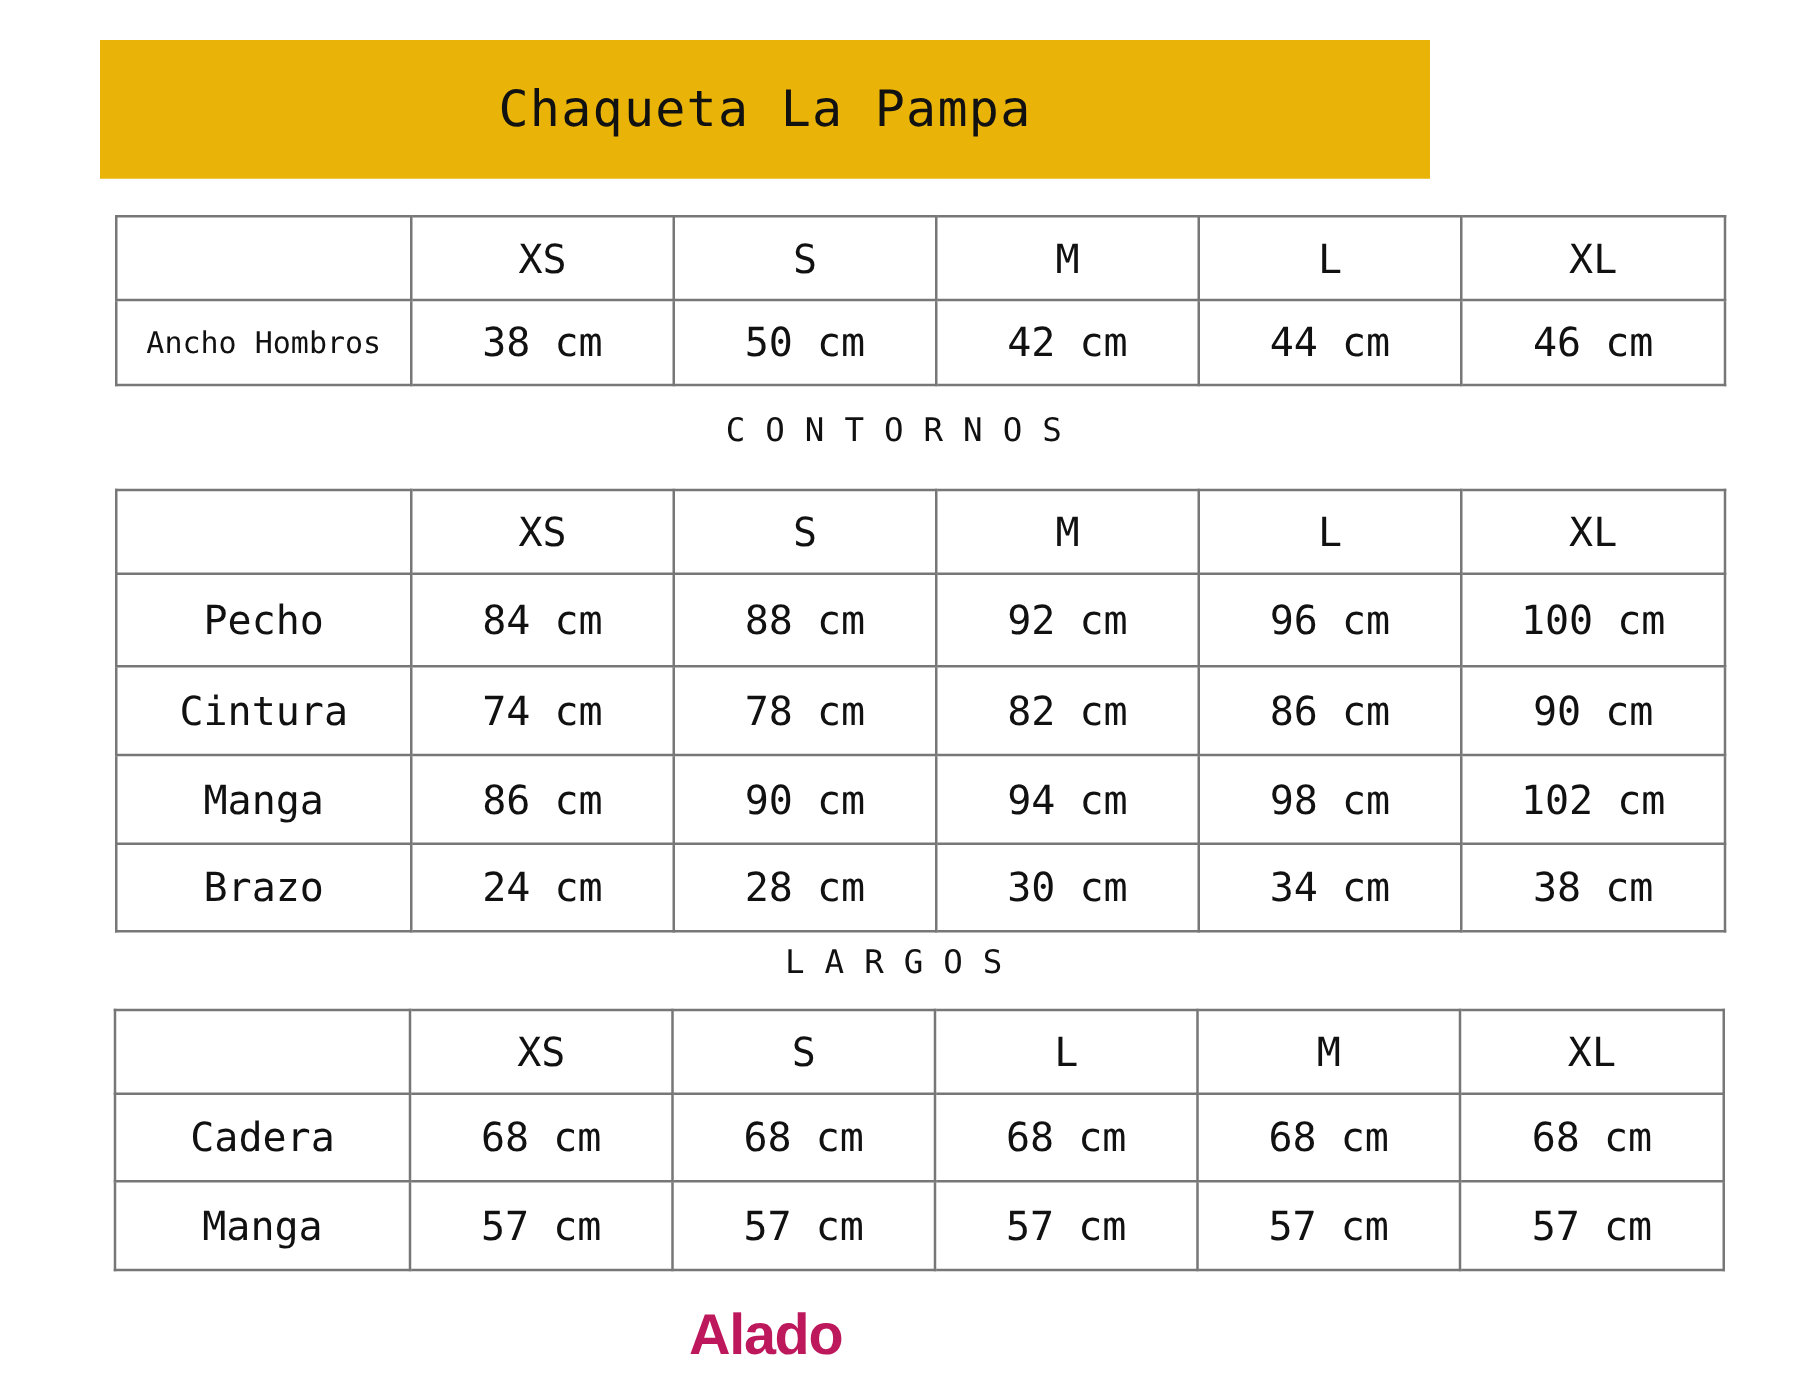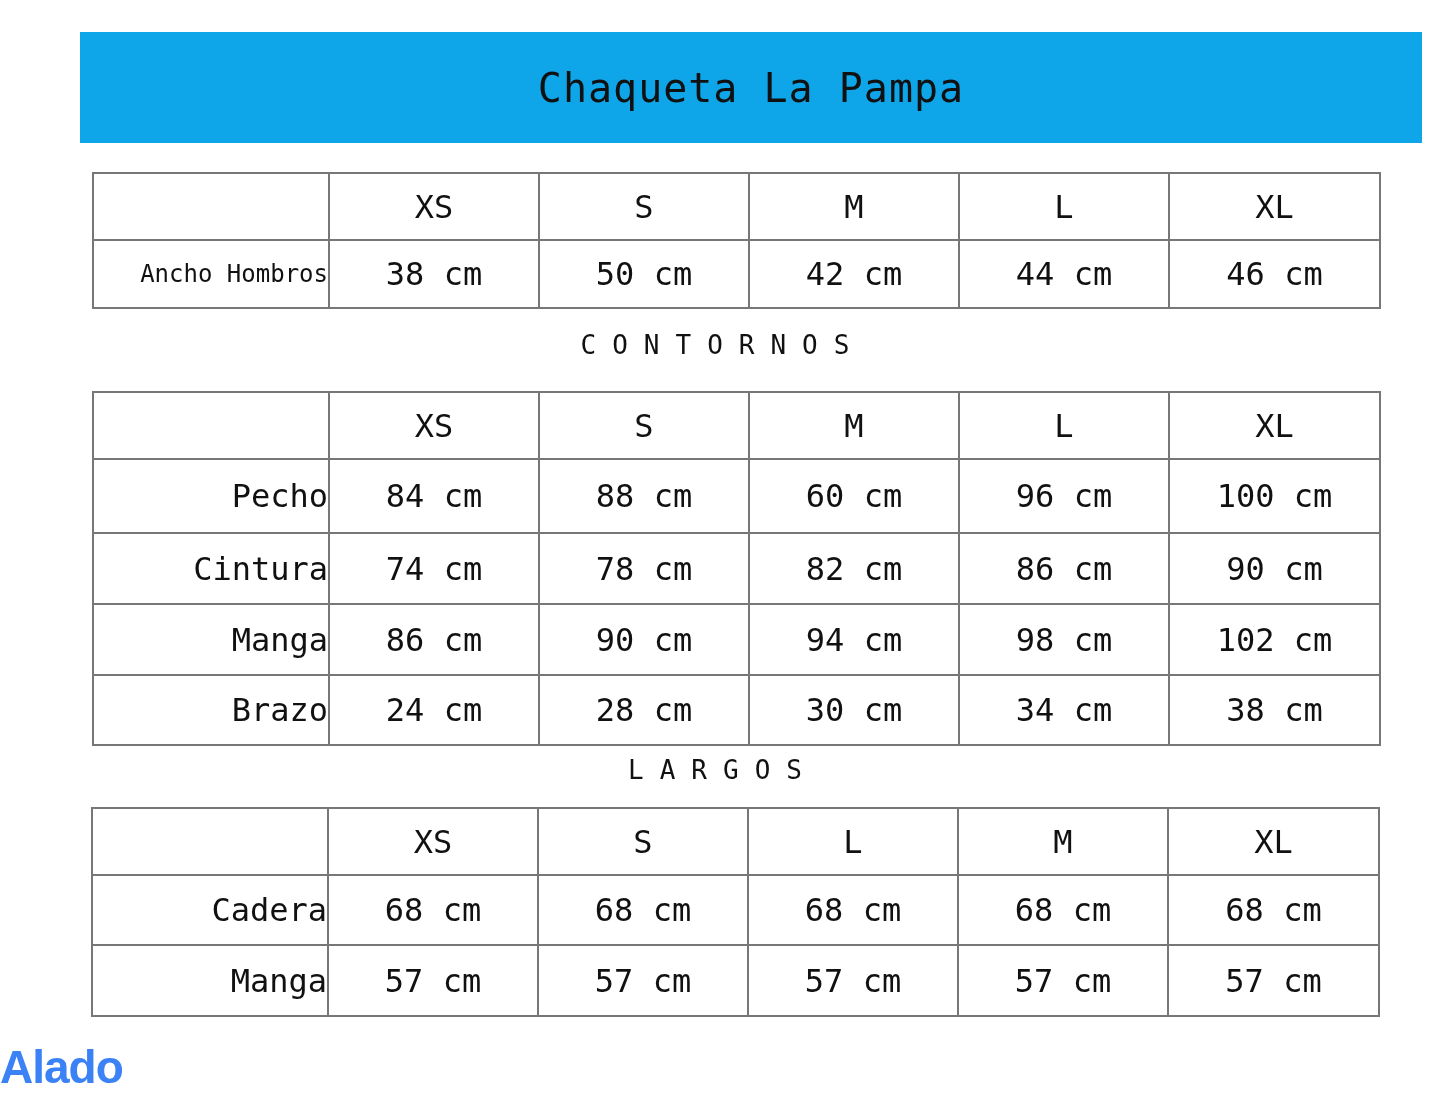--- a/index.html
+++ b/index.html
@@ -1,29 +1,29 @@
 <!DOCTYPE html>
 <html><head>
 <meta charset="utf-8">
 <style>
   html, body { margin: 0; padding: 0; background: #ffffff; }
   body { width: 1445px; height: 1117px; position: relative; overflow: hidden;
          font-family: "DejaVu Sans Mono", "Liberation Mono", monospace; color: #111; }
-  .title-band { position: absolute; left: 80px; top: 32px; width: 1342px; height: 111px;
-                background: #0ea5e9; display: flex; align-items: center; justify-content: center; }
+  .title-band { position: absolute; left: 80px; top: 32px; width: 1064px; height: 111px;
+                background: #eab308; display: flex; align-items: center; justify-content: center; }
   .title-band span { font-size: 40px; letter-spacing: 1px; }
   table.sz { position: absolute; border-collapse: collapse; table-layout: fixed; margin-left: 12px; }
   table.sz td { border: 2px solid #777; text-align: center; font-size: 32px; padding: 0; }
-  table.sz td.label { text-align: right; }
+  table.sz td.label { text-align: center; }
   table.sz td.label.small { font-size: 24px; }
   .section { position: absolute; left: 80px; width: 1286px; text-align: center;
              font-size: 26px; letter-spacing: 16px; }
-  .brand { position: absolute; left: 0; width: 1225px; top: 1040px; text-align: left;
+  .brand { position: absolute; left: 0; width: 1225px; top: 1040px; text-align: center;
            font-family: "Liberation Sans", "DejaVu Sans", sans-serif; font-weight: bold;
-           font-size: 46px; color: #3b82f6; letter-spacing: -1px; }
+           font-size: 46px; color: #be185d; letter-spacing: -1px; }
 </style>
 </head>
 <body>
 
 <div class="title-band">
   <span>Chaqueta La Pampa</span>
 </div>
 
 <table class="sz" style="left:80px; top:172px; width:1287px;">
   <colgroup>
@@ -71,21 +71,21 @@
     <td>XS</td>
     <td>S</td>
     <td>M</td>
     <td>L</td>
     <td>XL</td>
   </tr>
   <tr style="height:74px;">
     <td class="label">Pecho</td>
     <td>84 cm</td>
     <td>88 cm</td>
-    <td>60 cm</td>
+    <td>92 cm</td>
     <td>96 cm</td>
     <td>100 cm</td>
   </tr>
   <tr style="height:71px;">
     <td class="label">Cintura</td>
     <td>74 cm</td>
     <td>78 cm</td>
     <td>82 cm</td>
     <td>86 cm</td>
     <td>90 cm</td>

